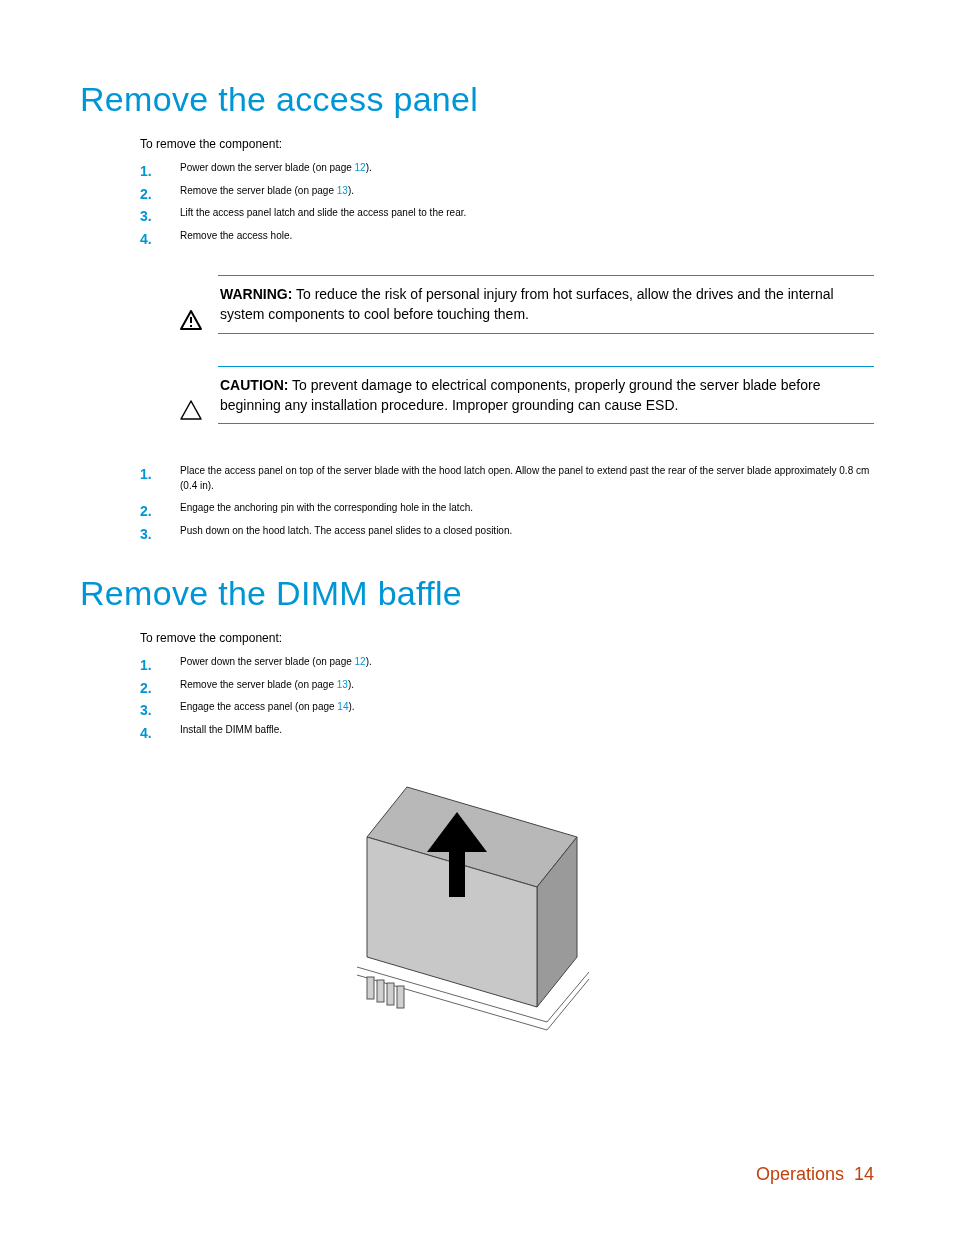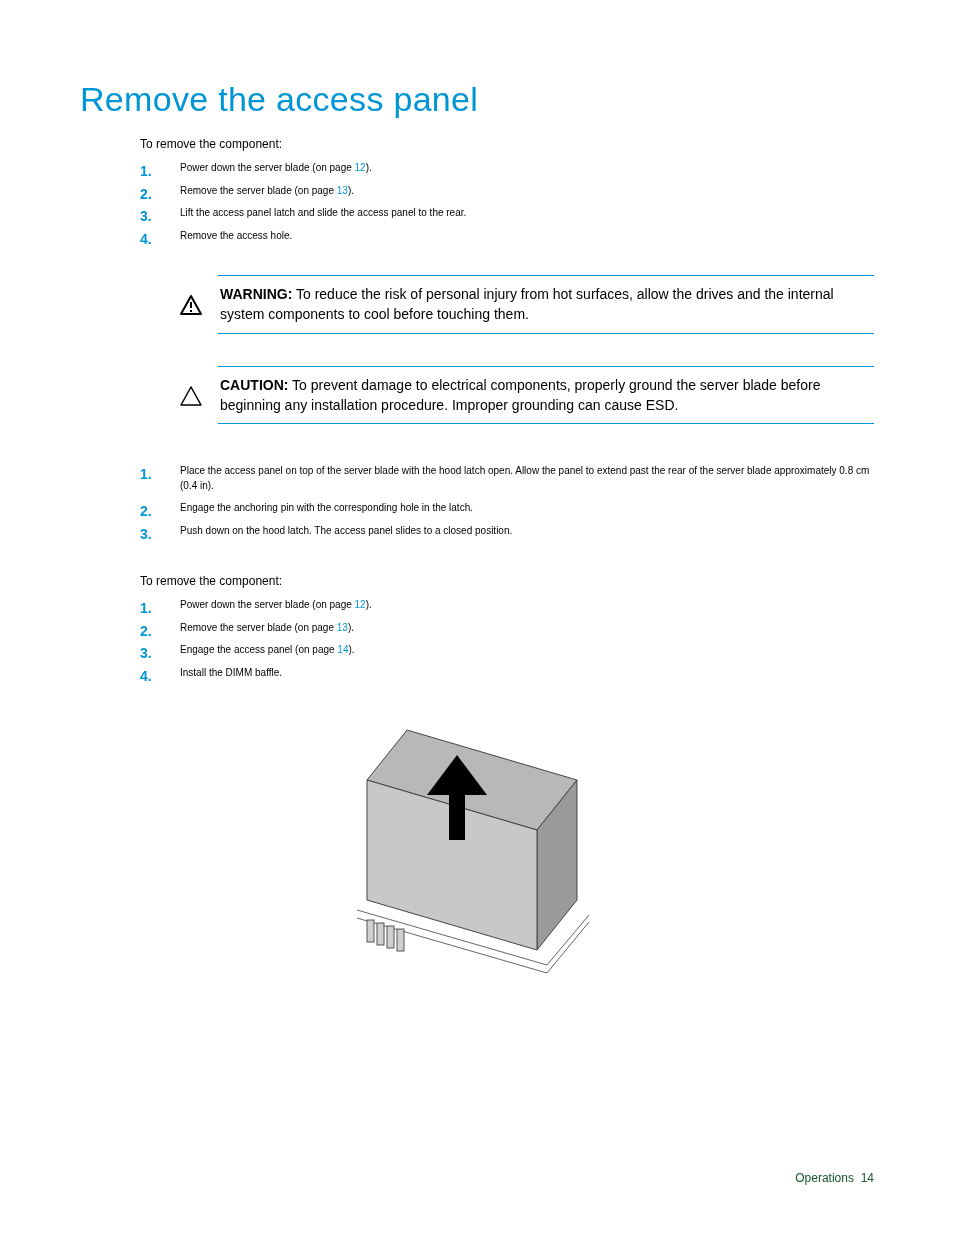--- a/index.html
+++ b/index.html
@@ -48,21 +48,21 @@
     color: #0096d6;
     font-weight: bold;
     font-size: 14px;
   }
   .xref { color: #0096d6; }
   .admon {
     margin-left: 100px;
     margin-right: 0;
     margin-bottom: 14px;
     display: flex;
-    align-items: center;
+    align-items: flex-end;
     gap: 16px;
     margin-top: 32px;
   }
   .admon-icon {
     flex: 0 0 22px;
     margin-top: 6px;
   }
   .admon-body {
     flex: 1;
     border-top: 1px solid #0096d6;
@@ -74,22 +74,22 @@
   .admon-label { font-weight: bold; }
   .sec-gap { height: 26px; }
   .figure {
     margin: 20px auto 0 auto;
     width: 380px;
   }
   .footer {
     position: absolute;
     bottom: 50px;
     right: 80px;
-    font-size: 12px;
-    color: #14532d;
+    font-size: 18px;
+    color: #c2410c;
   }
 </style>
 </head>
 <body>
 
 <div class="page">
 
   <h2 class="section-title">Remove the access panel</h2>
   <p class="intro">To remove the component:</p>
   <ol class="steps">
@@ -140,20 +140,21 @@
     <li>
       <span>Engage the anchoring pin with the corresponding hole in the latch.</span>
     </li>
     <li>
       <span>Push down on the hood latch. The access panel slides to a closed position.</span>
     </li>
   </ol>
 
   <div class="sec-gap"></div>
 
+  <h2 class="section-title">Remove the DIMM baffle</h2>
   <p class="intro">To remove the component:</p>
   <ol class="steps">
     <li>
       <span>Power down the server blade (on page </span><span class="xref">12</span><span>).</span>
     </li>
     <li>
       <span>Remove the server blade (on page </span><span class="xref">13</span><span>).</span>
     </li>
     <li>
       <span>Engage the access panel (on page </span><span class="xref">14</span><span>).</span>

